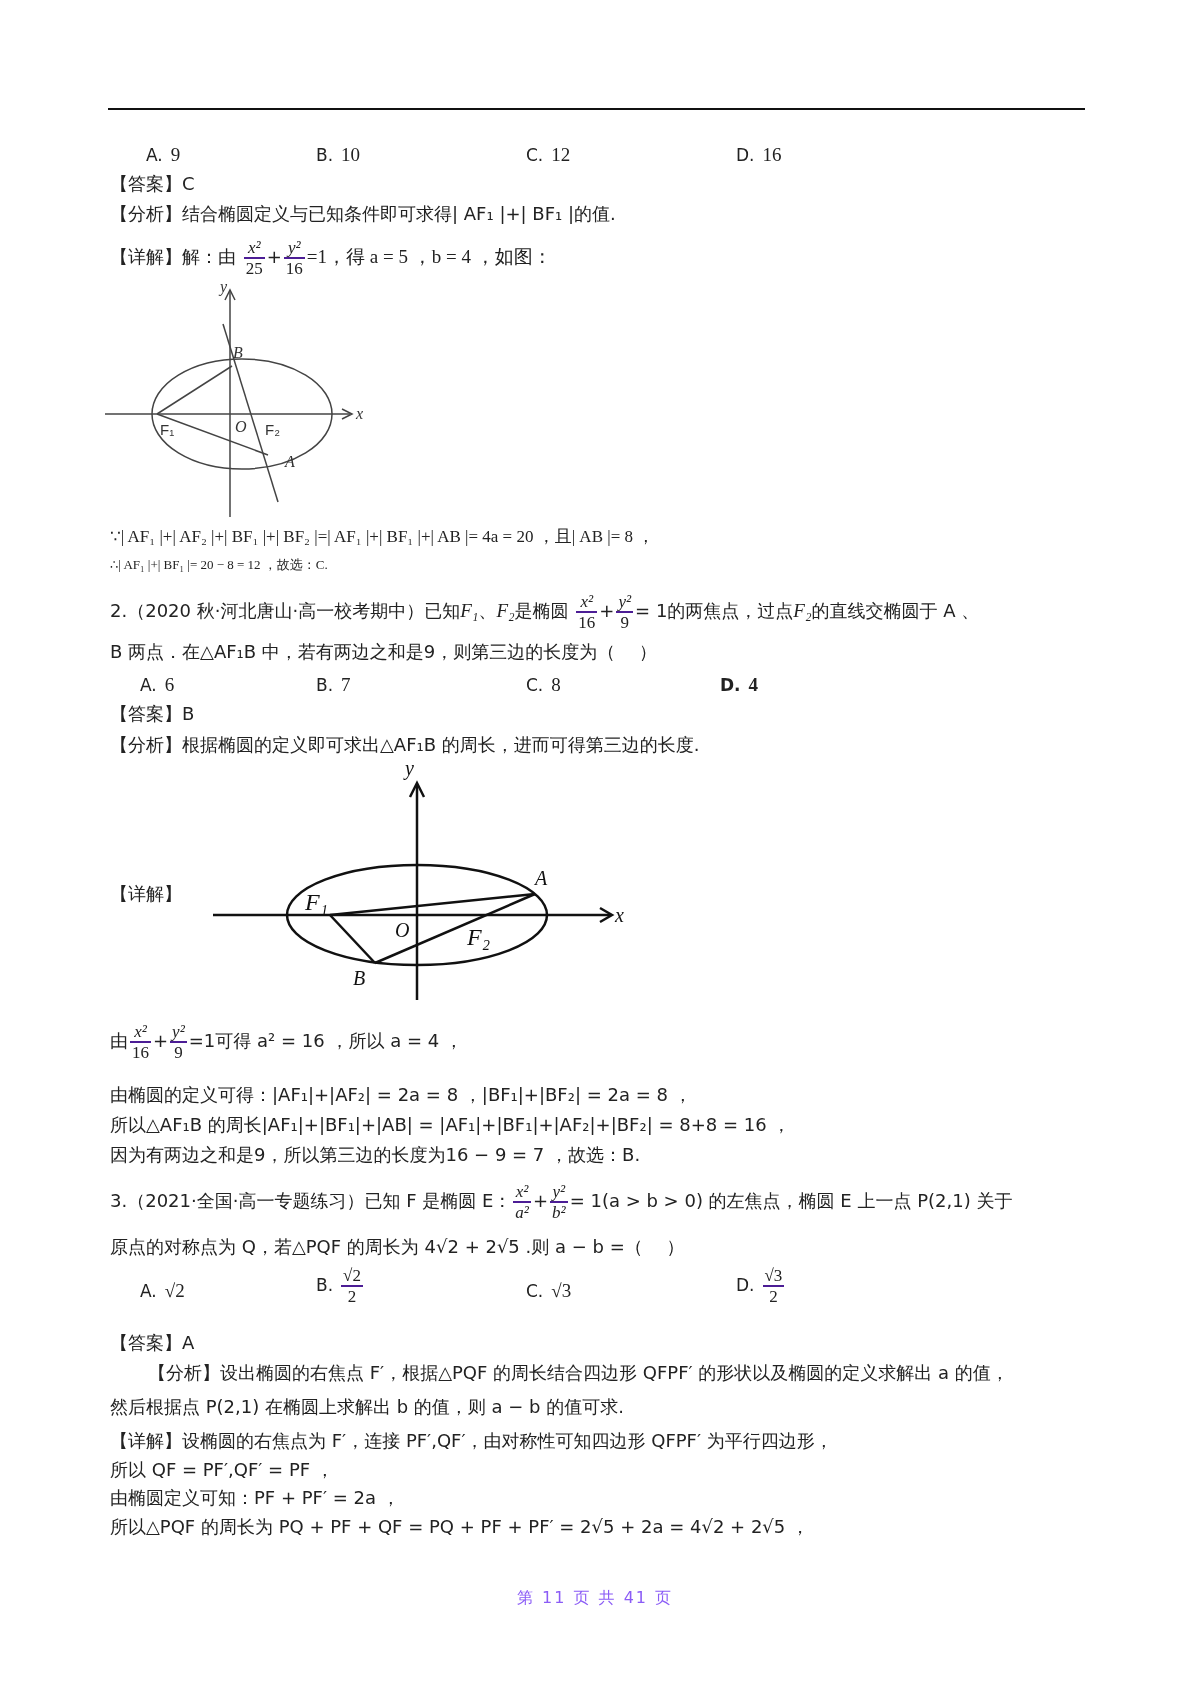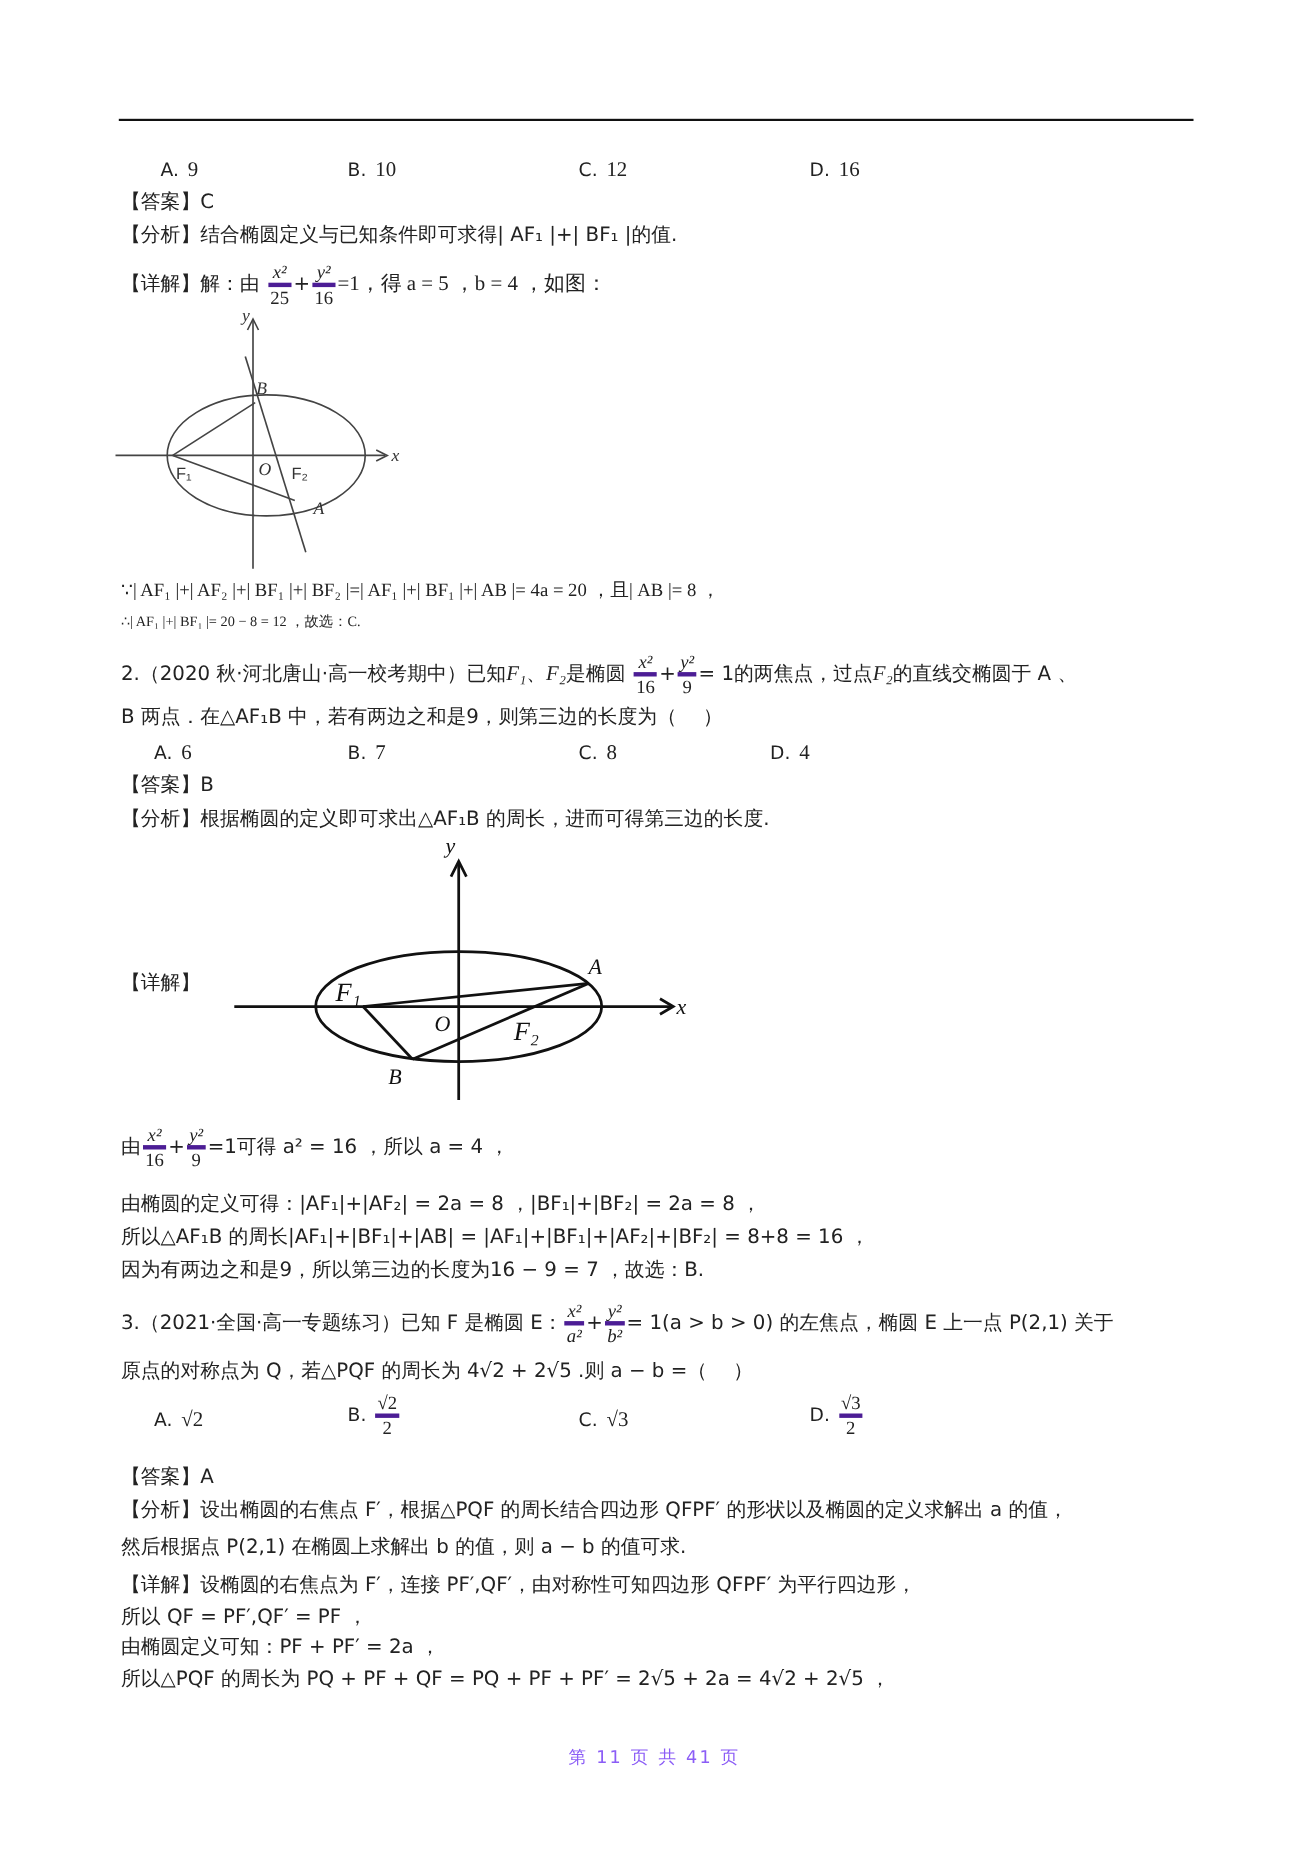--- a/index.html
+++ b/index.html
@@ -7,21 +7,21 @@
          font-family: "DejaVu Serif", "Liberation Serif", serif; color: #222; }
   .page { position: absolute; left: 0; top: 0; width: 1055px; height: 1682px; }
   .rule { position: absolute; left: 108px; top: 108px; width: 977px; height: 2px; background: #111; }
   .line { position: absolute; left: 110px; font-size: 18px; white-space: nowrap; line-height: 24px; }
   .cn { font-family: "DejaVu Sans", "Liberation Sans", sans-serif; }
   .m { font-family: "Liberation Serif", "DejaVu Serif", serif; font-style: italic; font-size: 19px; }
   .mr { font-family: "Liberation Serif", "DejaVu Serif", serif; font-size: 19px; }
   .opt { position: absolute; font-family: "DejaVu Sans", "Liberation Sans", sans-serif; font-size: 17px; white-space: nowrap; }
   .opt .v { font-family: "Liberation Serif", serif; font-size: 19px; margin-left: 8px; }
   .frac { display: inline-block; vertical-align: middle; text-align: center; font-family: "Liberation Serif", serif; font-size: 17px; line-height: 19px; margin: 0 2px; }
-  .frac .num { display: block; border-bottom: 4px solid #4c1d95; padding: 0 2px; font-style: italic; }
+  .frac .num { display: block; border-bottom: 2px solid #4c1d95; padding: 0 2px; font-style: italic; }
   .frac .den { display: block; padding: 0 2px; }
   .frac .den.it { font-style: italic; }
   .diagram { position: absolute; }
   .footer { position: absolute; top: 1588px; left: 0; width: 1190px; text-align: center; font-family: "DejaVu Sans", "Liberation Sans", sans-serif; font-size: 16px; color: #8b5cf6; letter-spacing: 2px; }
 </style>
 </head>
 <body>
 
 <div class="page">
   <div class="rule"></div>
@@ -67,21 +67,21 @@
 
   <div class="line cn" style="top:592px;">
     <span>2.（2020 秋·河北唐山·高一校考期中）已知</span><span class="m">F₁</span><span>、</span><span class="m">F₂</span><span>是椭圆</span>
     <span class="frac"><span class="num">x²</span><span class="den">16</span></span>+<span class="frac"><span class="num">y²</span><span class="den">9</span></span><span>= 1的两焦点，过点</span><span class="m">F₂</span><span>的直线交椭圆于 A 、</span>
   </div>
   <div class="line cn" style="top:640px;">B 两点．在△AF₁B 中，若有两边之和是9，则第三边的长度为（　 ）</div>
 
   <div class="opt" style="left:140px; top:674px;"><span>A.</span><span class="v">6</span></div>
   <div class="opt" style="left:316px; top:674px;"><span>B.</span><span class="v">7</span></div>
   <div class="opt" style="left:526px; top:674px;"><span>C.</span><span class="v">8</span></div>
-  <div class="opt" style="left:700px; top:674px;"><span>D.</span><span class="v">4</span></div>
+  <div class="opt" style="left:720px; top:674px;font-weight:bold;"><span>D.</span><span class="v">4</span></div>
 
   <div class="line cn" style="top:702px;"><span>【答案】</span><span>B</span></div>
   <div class="line cn" style="top:733px;"><span>【分析】</span><span>根据椭圆的定义即可求出△AF₁B 的周长，进而可得第三边的长度.</span></div>
   <div class="line cn" style="top:882px;">【详解】</div>
 
   <svg class="diagram" style="left:205px; top:765px;" width="420" height="240" viewBox="0 0 420 240">
     <g stroke="#111" stroke-width="2.5" fill="none">
       <line x1="8" y1="150" x2="405" y2="150"></line>
       <polyline points="395,143 407,150 395,157"></polyline>
       <line x1="212" y1="235" x2="212" y2="20"></line>
@@ -113,21 +113,21 @@
     <span>3.（2021·全国·高一专题练习）已知 F 是椭圆 E：</span><span class="frac"><span class="num">x²</span><span class="den it">a²</span></span>+<span class="frac"><span class="num">y²</span><span class="den it">b²</span></span><span>= 1(a &gt; b &gt; 0) 的左焦点，椭圆 E 上一点 P(2,1) 关于</span>
   </div>
   <div class="line cn" style="top:1235px;">原点的对称点为 Q，若△PQF 的周长为 4√2 + 2√5 .则 a − b =（　 ）</div>
 
   <div class="opt" style="left:140px; top:1280px;"><span>A.</span><span class="v">√2</span></div>
   <div class="opt" style="left:316px; top:1266px;"><span>B.</span><span class="frac" style="margin-left:8px;"><span class="num" style="font-style:normal;">√2</span><span class="den">2</span></span></div>
   <div class="opt" style="left:526px; top:1280px;"><span>C.</span><span class="v">√3</span></div>
   <div class="opt" style="left:736px; top:1266px;"><span>D.</span><span class="frac" style="margin-left:8px;"><span class="num" style="font-style:normal;">√3</span><span class="den">2</span></span></div>
 
   <div class="line cn" style="top:1331px;"><span>【答案】</span><span>A</span></div>
-  <div class="line cn" style="top:1361px;"><span>【分析】</span><span>设出椭圆的右焦点 F′，根据△PQF 的周长结合四边形 QFPF′ 的形状以及椭圆的定义求解出 a 的值，</span></div>
+  <div class="line cn" style="top:1361px;margin-left:38px;"><span>【分析】</span><span>设出椭圆的右焦点 F′，根据△PQF 的周长结合四边形 QFPF′ 的形状以及椭圆的定义求解出 a 的值，</span></div>
   <div class="line cn" style="top:1395px;">然后根据点 P(2,1) 在椭圆上求解出 b 的值，则 a − b 的值可求.</div>
   <div class="line cn" style="top:1429px;"><span>【详解】</span><span>设椭圆的右焦点为 F′，连接 PF′,QF′，由对称性可知四边形 QFPF′ 为平行四边形，</span></div>
   <div class="line cn" style="top:1458px;">所以 QF = PF′,QF′ = PF ，</div>
   <div class="line cn" style="top:1486px;">由椭圆定义可知：PF + PF′ = 2a ，</div>
   <div class="line cn" style="top:1515px;">所以△PQF 的周长为 PQ + PF + QF = PQ + PF + PF′ = 2√5 + 2a = 4√2 + 2√5 ，</div>
 
   <div class="footer">第 11 页 共 41 页</div>
 </div>
 
 </body></html>

